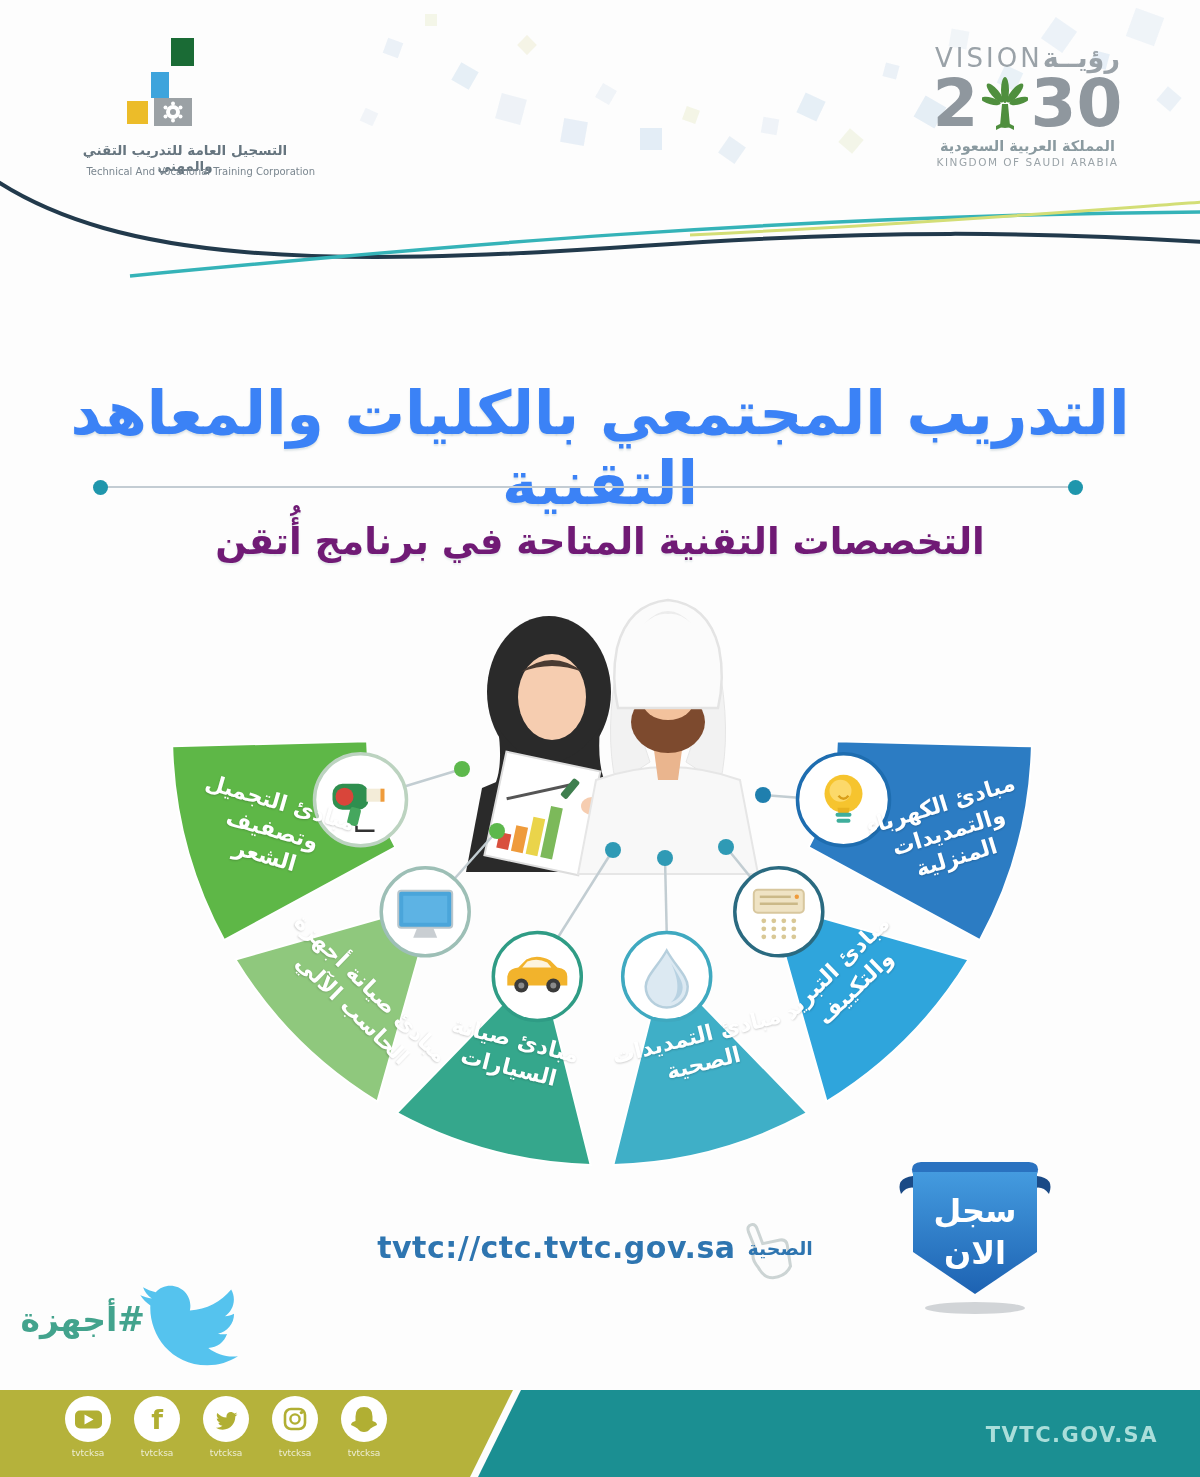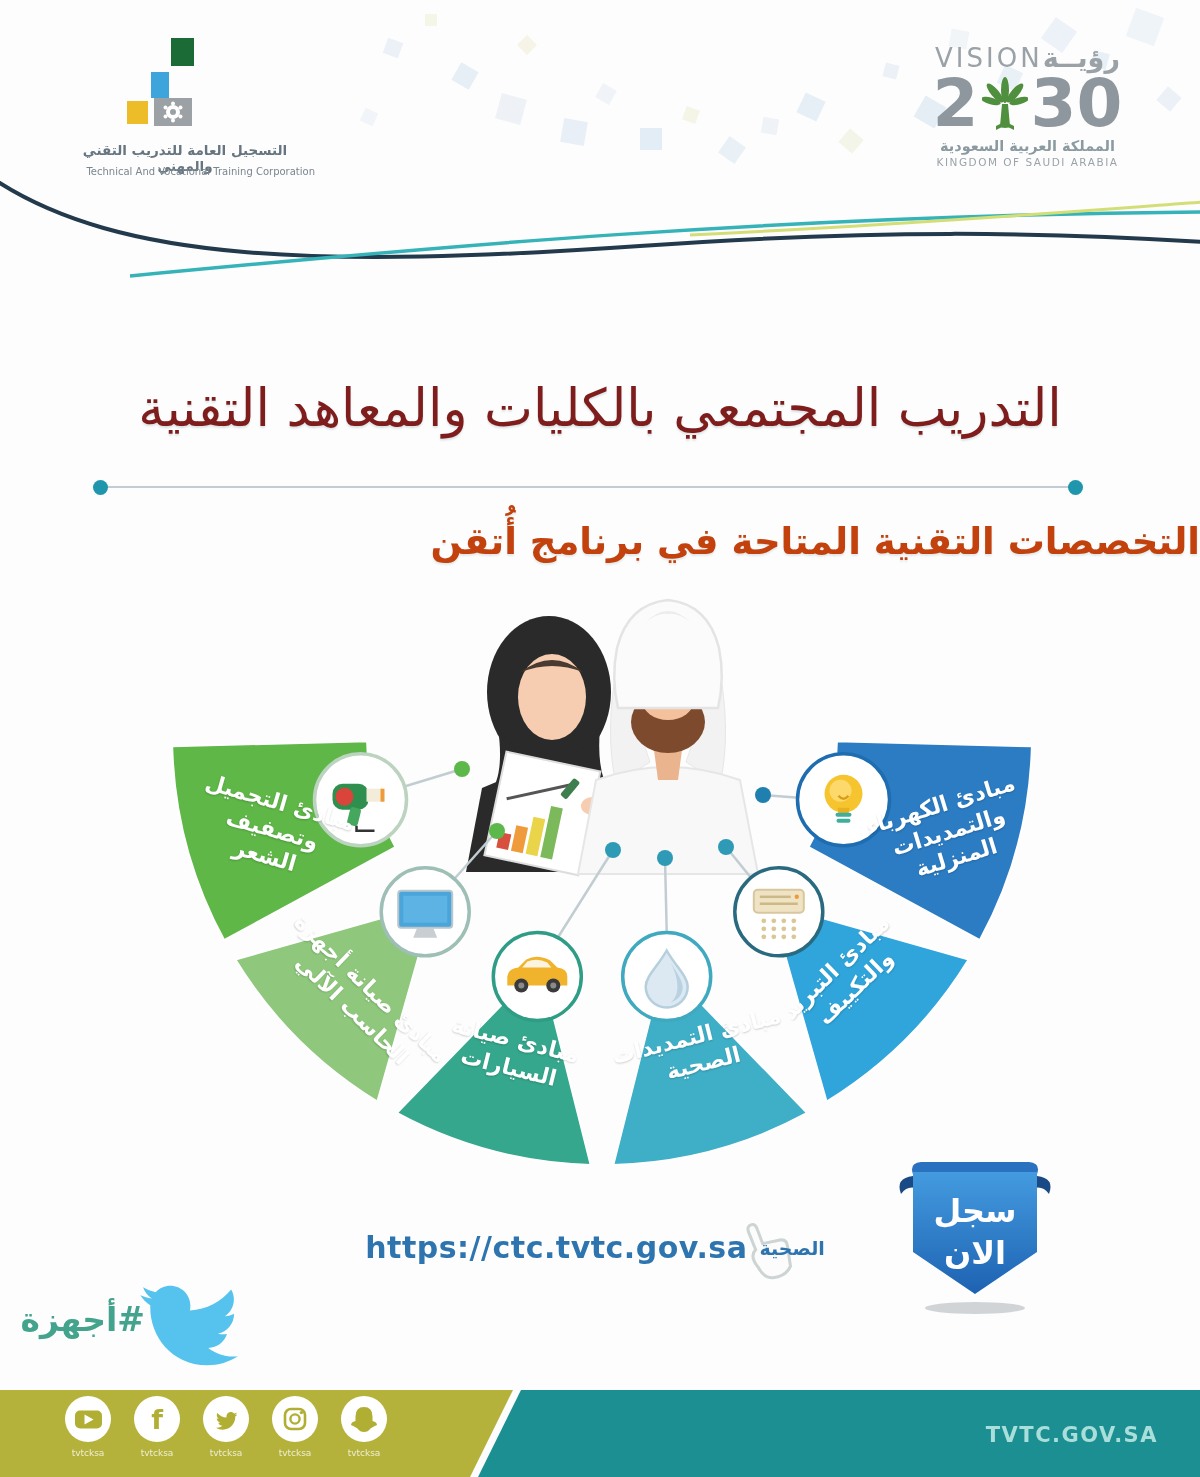--- a/index.html
+++ b/index.html
@@ -17,26 +17,26 @@
            font-size:10px;color:#7a868f;}
 
   
   .vision{left:895px;top:42px;width:265px;text-align:center;color:#8f979e;}
   .v-row1{font-size:26px;letter-spacing:3px;color:#9aa2a8;display:flex;justify-content:center;align-items:baseline;}
   .v-row1 .ar{font-weight:bold;font-size:27px;}
   .v-row2{display:flex;justify-content:center;align-items:center;font-size:66px;font-weight:bold;line-height:.95;color:#8f979e;}
   .v-row3{font-size:14.5px;font-weight:bold;color:#8a9aa0;margin-top:2px;direction:rtl;}
   .v-row4{font-size:10.5px;color:#9aa3a8;letter-spacing:1.5px;margin-top:2px;}
 
-  .main-title{left:0;top:378px;width:100%;text-align:center;font-size:52px;font-weight:normal;
-              color:#7f1d1d;direction:rtl;text-shadow:0 2px 2px rgba(40,90,100,.15);}
+  .main-title{left:0;top:378px;width:100%;text-align:center;font-size:60px;font-weight:bold;
+              color:#3b82f6;direction:rtl;text-shadow:0 2px 2px rgba(40,90,100,.15);}
   .divider-line{left:105px;top:486px;width:965px;height:2px;background:#c3ccd3;}
   .divider-dot{width:15px;height:15px;border-radius:50%;background:#1f96ac;top:480px;}
-  .subtitle{left:0;top:520px;width:100%;text-align:right;font-size:37px;font-weight:bold;
-            color:#c2410c;direction:rtl;text-shadow:0 2px 2px rgba(40,90,100,.12);}
+  .subtitle{left:0;top:520px;width:100%;text-align:center;font-size:37px;font-weight:bold;
+            color:#701a75;direction:rtl;text-shadow:0 2px 2px rgba(40,90,100,.12);}
 
   .wlabel{position:absolute;color:#fff;font-weight:bold;font-size:22px;text-align:center;
           direction:rtl;line-height:1.25;text-shadow:0 1px 2px rgba(0,0,0,.18);}
   .wlabel div{white-space:nowrap;}
 
   .reg-starts{left:470px;top:1184px;width:300px;text-align:center;font-size:23px;font-weight:bold;
               color:#2e75b0;direction:rtl;padding-bottom:3px;border-bottom:5px double #2e75b0;}
   .reg-url-row{left:385px;top:1230px;width:420px;display:flex;justify-content:center;align-items:center;gap:12px;}
   .reg-url{font-size:30px;font-weight:bold;color:#2e75b0;letter-spacing:.5px;}
   .reg-note{font-size:19px;font-weight:bold;color:#2e75b0;direction:rtl;}
@@ -340,19 +340,19 @@
     <div>مبادئ التبريد</div>
       <div>والتكييف</div>
   </div>
   <div class="wlabel" style="left:856px;top:790px;width:185px;transform:rotate(-17deg);">
     <div>مبادئ الكهرباء</div>
       <div>والتمديدات</div>
       <div>المنزلية</div>
   </div>
 
   <div class="abs reg-url-row">
-    <span class="reg-url">https://ctc.tvtc.gov.sa</span>
+    <span class="reg-url">tvtc://ctc.tvtc.gov.sa</span>
     <span class="reg-note">الصحية</span>
   </div>
 
   <div class="abs hashtag">#أجهزة</div>
 
 </div>
 
 </body></html>

